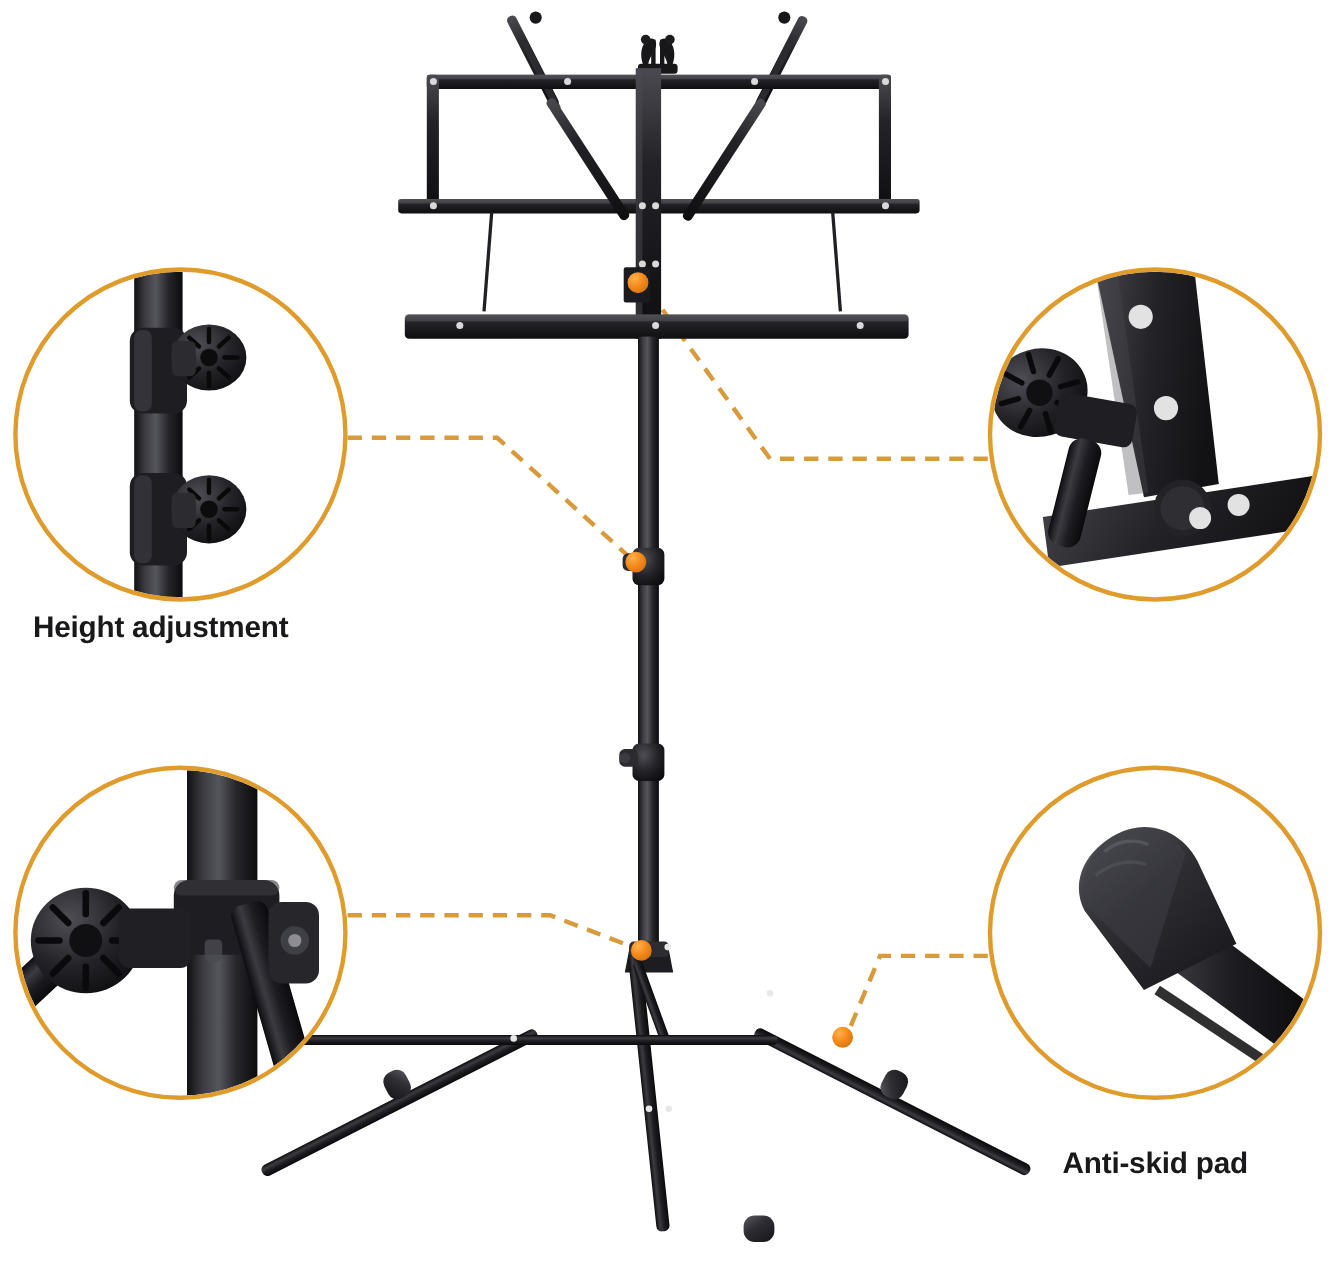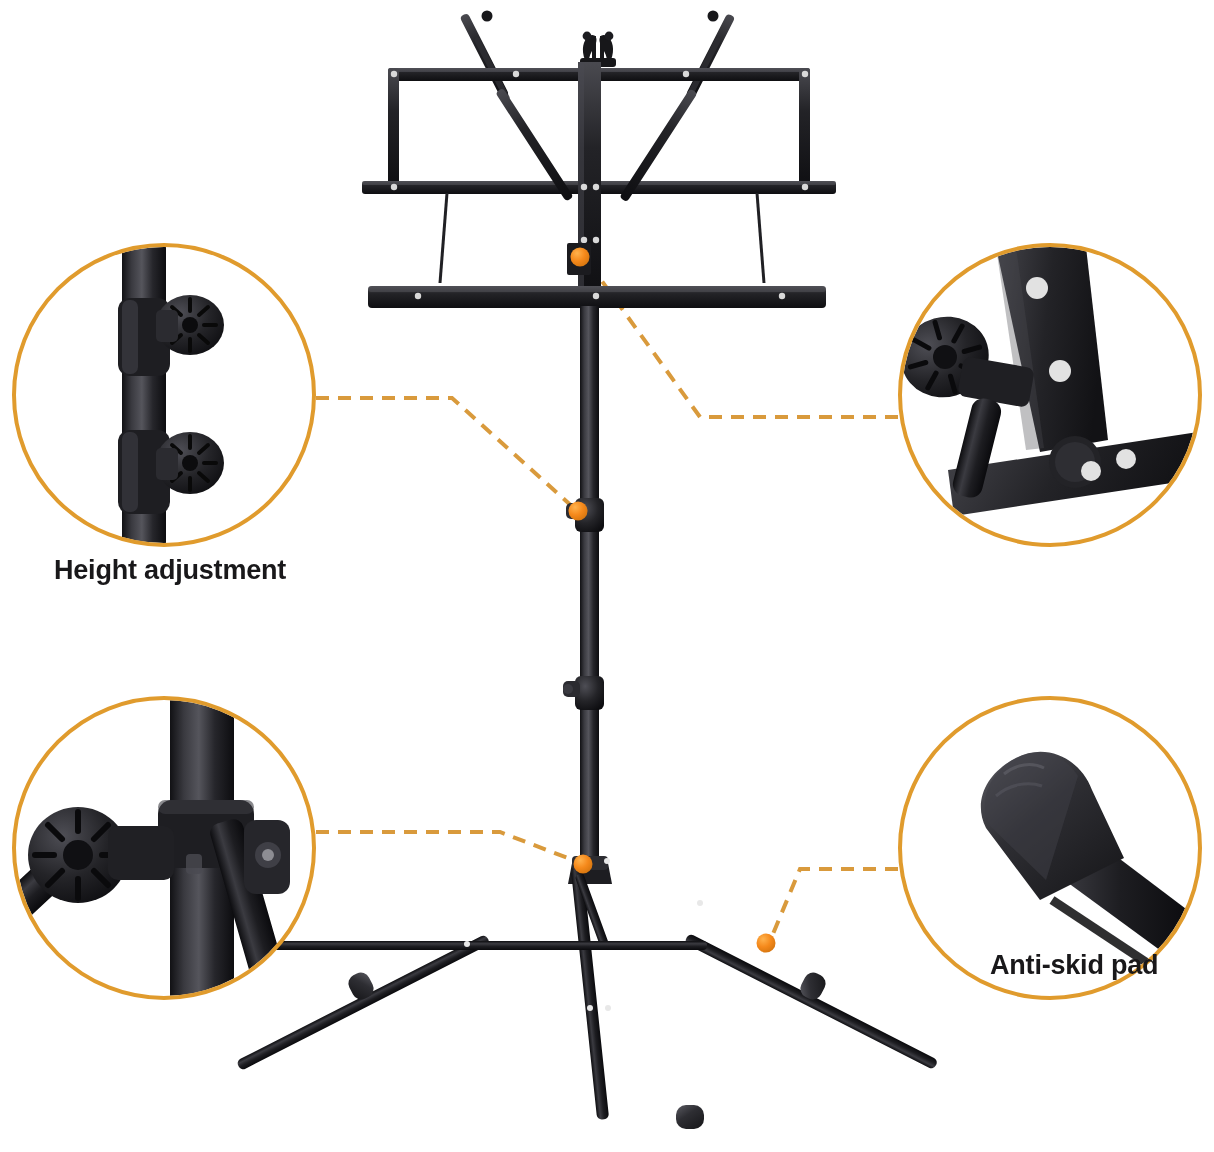--- a/index.html
+++ b/index.html
@@ -24,26 +24,25 @@
   }
   .callout-label {
     position: absolute;
     font-family: "Liberation Sans", sans-serif;
     font-weight: bold;
     font-size: 27px;
     letter-spacing: -0.2px;
     color: #19181a;
     white-space: nowrap;
     line-height: 1;
-    margin-left: 24px;
   }
   #label-height-adjustment { left: 30px;  top: 557px; }
   #label-panel-angle      { left: 890px; top: 557px; }
   #label-strong-tripod    { left: 52px;  top: 1013px; }
-  #label-anti-skid        { left: 966px; top: 952px; }
+  #label-anti-skid        { left: 966px; top: 1044px; }
 </style>
 </head>
 <body>
 
 <div id="stage">
 
   <svg id="art" viewBox="0 0 1214 1152" xmlns="http://www.w3.org/2000/svg">
     <defs>
       <linearGradient id="poleGrad" x1="0" y1="0" x2="1" y2="0">
         <stop offset="0%" stop-color="#111114"></stop>

